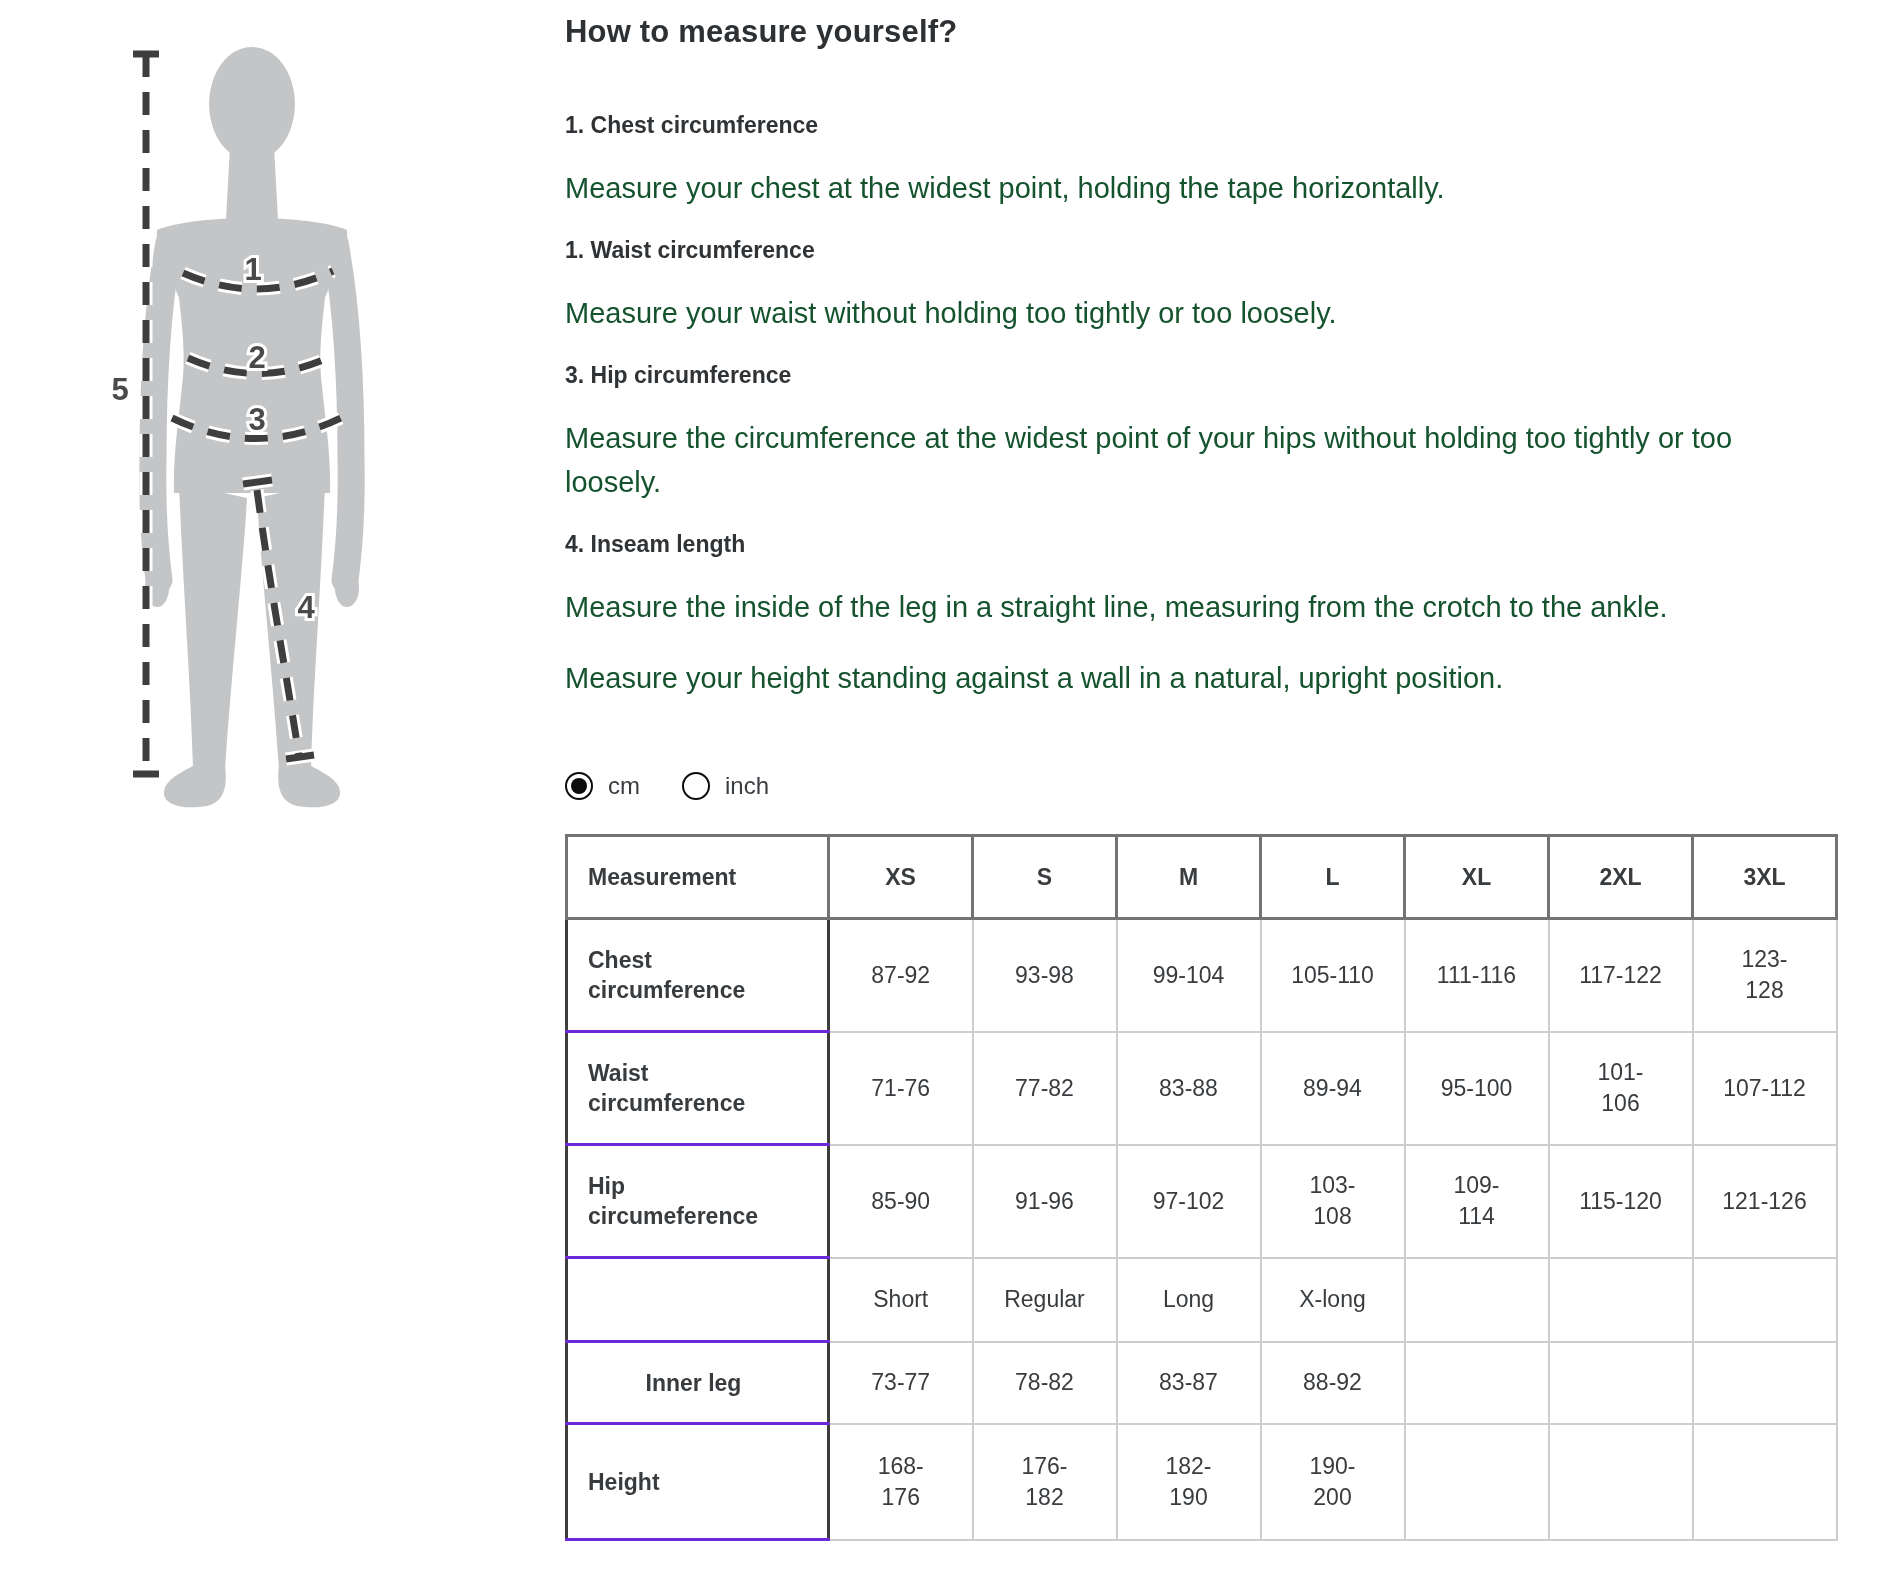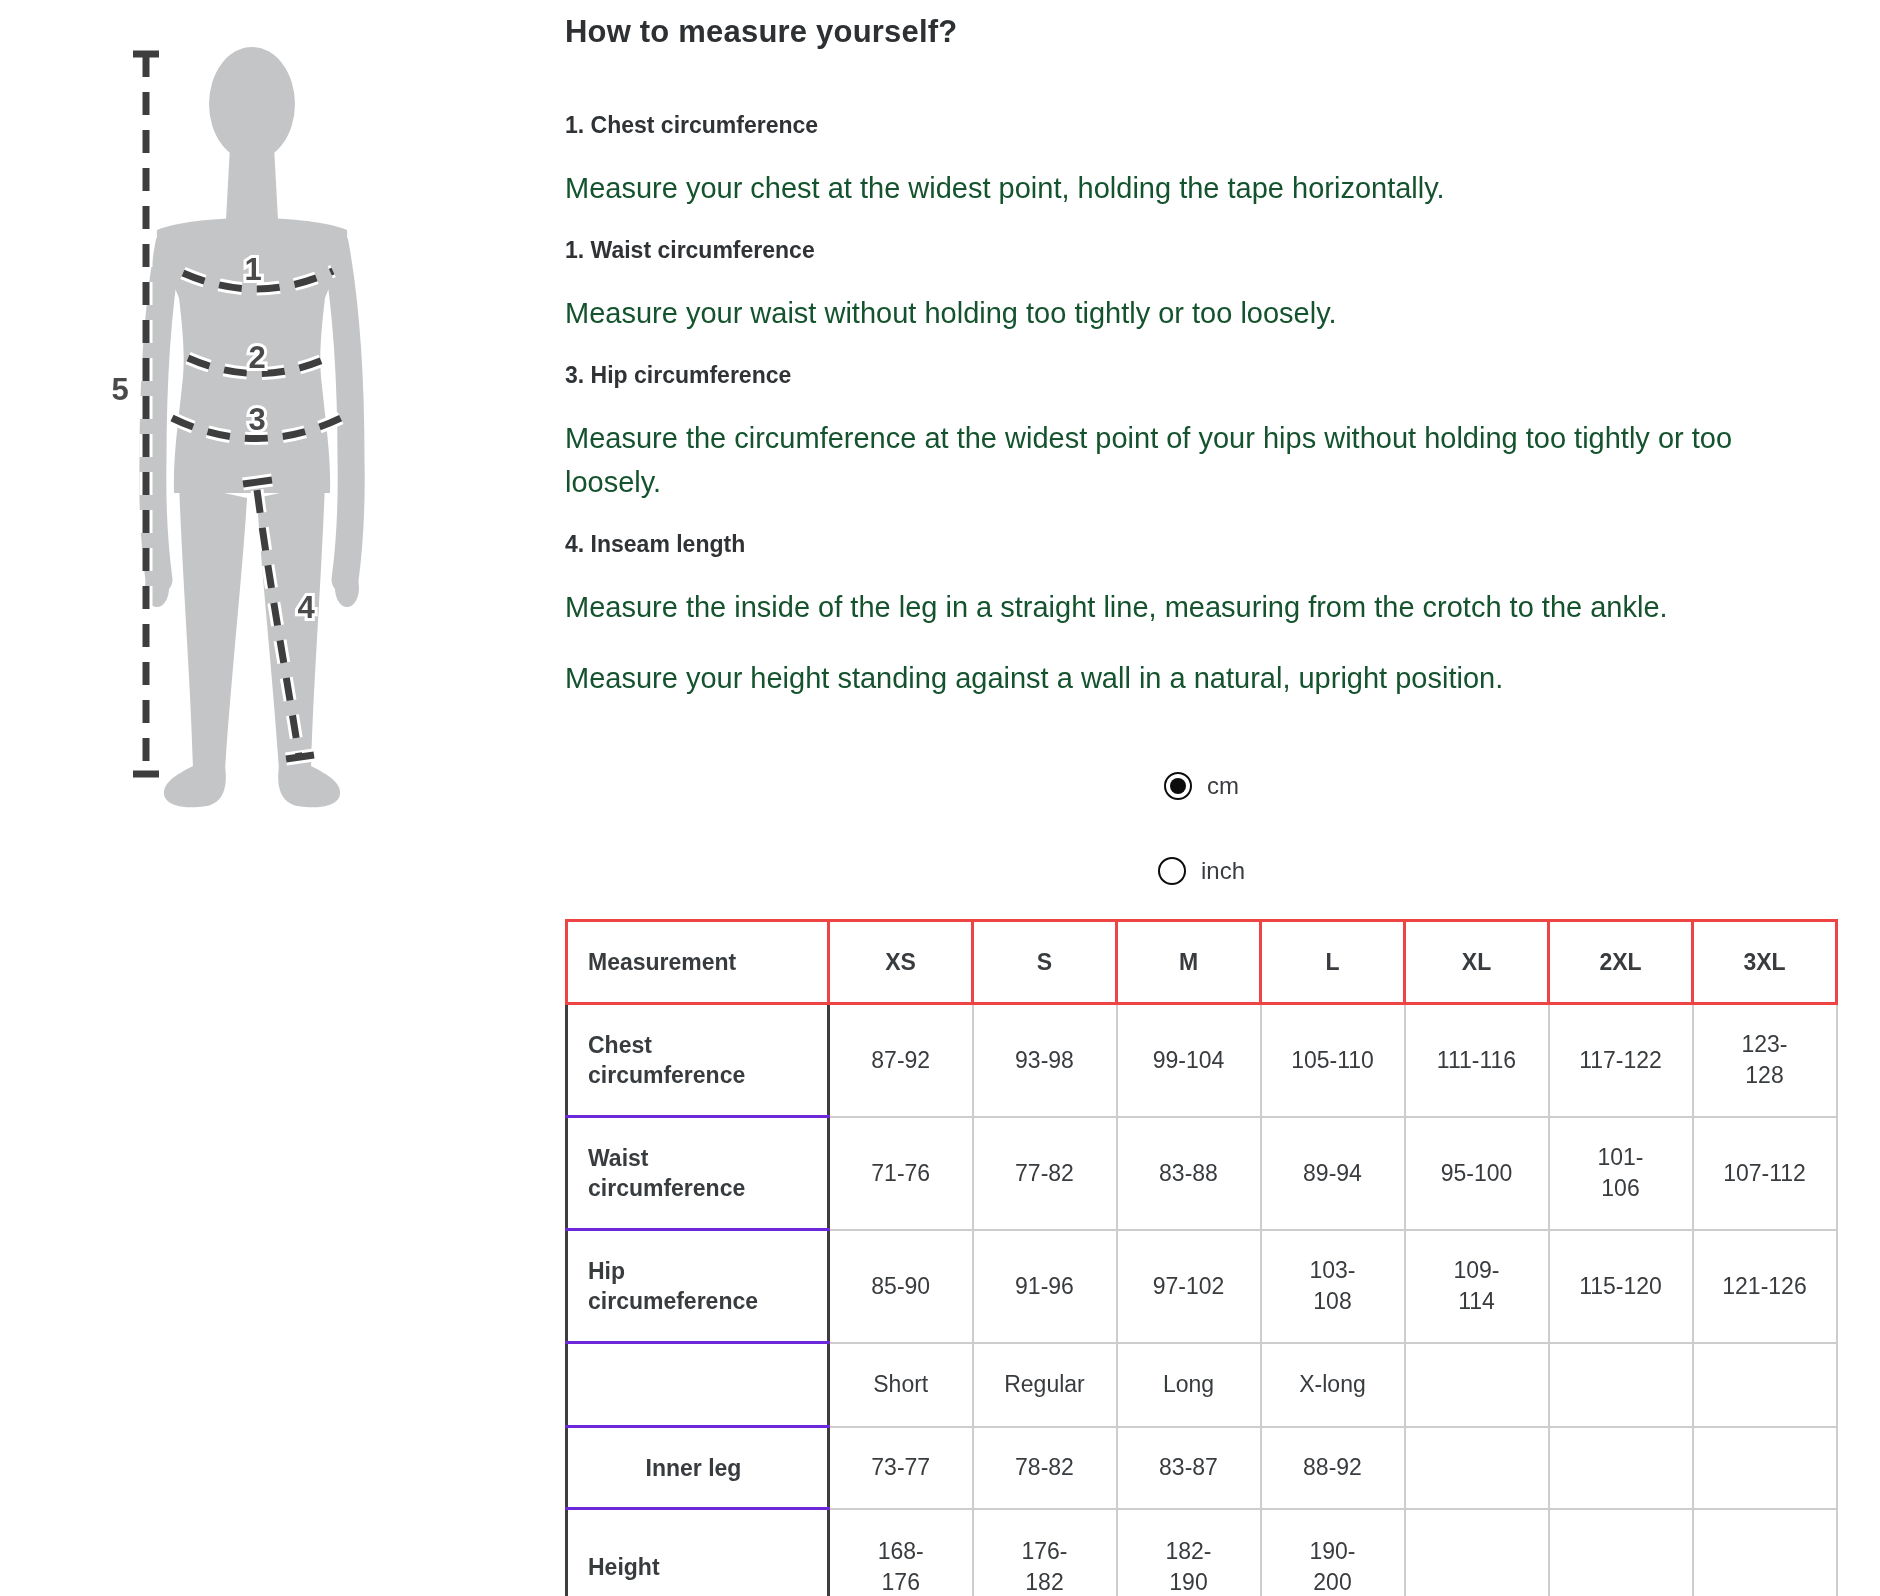--- a/index.html
+++ b/index.html
@@ -21,36 +21,36 @@
   .fig-num { font:bold 31px "Liberation Sans", sans-serif; fill:#4a4a4a;
              stroke:#ffffff; stroke-width:6; paint-order:stroke; text-anchor:middle; }
 
   
   .content { position:absolute; left:565px; top:14px; width:1273px; }
   .page-title { font-size:31px; font-weight:bold; color:#2e3134; letter-spacing:.2px; margin-bottom:62px; }
   .section h3 { font-size:23px; font-weight:bold; color:#303336; margin-bottom:27px; }
   .section p  { font-size:29px; line-height:44px; color:#14532d; margin-bottom:27px; max-width:1240px; }
 
   
-  .unit-toggle { margin-top:72px; display:flex; align-items:center; gap:57px;flex-direction:column; }
+  .unit-toggle { margin-top:72px; display:flex; align-items:center; gap:42px; }
   .radio-option { display:flex; align-items:center; gap:15px; cursor:pointer; }
   .radio { width:28px; height:28px; border-radius:50%; border:2.5px solid #0c0c0c;
            background:#fff; position:relative; flex:0 0 auto; }
   .radio.checked::after { content:""; position:absolute; left:50%; top:50%;
            width:16px; height:16px; margin:-8px 0 0 -8px; border-radius:50%; background:#0c0c0c; }
   .radio-option span.lbl { font-size:24px; color:#3a3d41; }
 
   
   table.size-table { border-collapse:collapse; table-layout:fixed; margin-top:34px;
                      font-size:23px; color:#393c3f; }
   .size-table col.c-label { width:262px; }
   .size-table col.c-size  { width:144px; }
   .size-table th, .size-table td { vertical-align:middle; }
   .size-table thead th {
-    border:3px solid #ef4444; font-weight:bold; height:83px; text-align:center;
+    border:3px solid #737373; font-weight:bold; height:83px; text-align:center;
   }
   .size-table thead th.corner { text-align:left; padding-left:20px; }
   .size-table td.rowlabel {
     border-left:3px solid #3d3d3d; border-right:3px solid #3d3d3d; border-bottom:3px solid #6d28d9;
     font-weight:bold; text-align:left; padding:10px 28px 10px 20px; line-height:30px;
   }
   .size-table td.val {
     border:2px solid #cdcdcd; text-align:center; white-space:pre-line; line-height:31px;
   }
   .size-table tr.r-tall  td { height:113px; }

